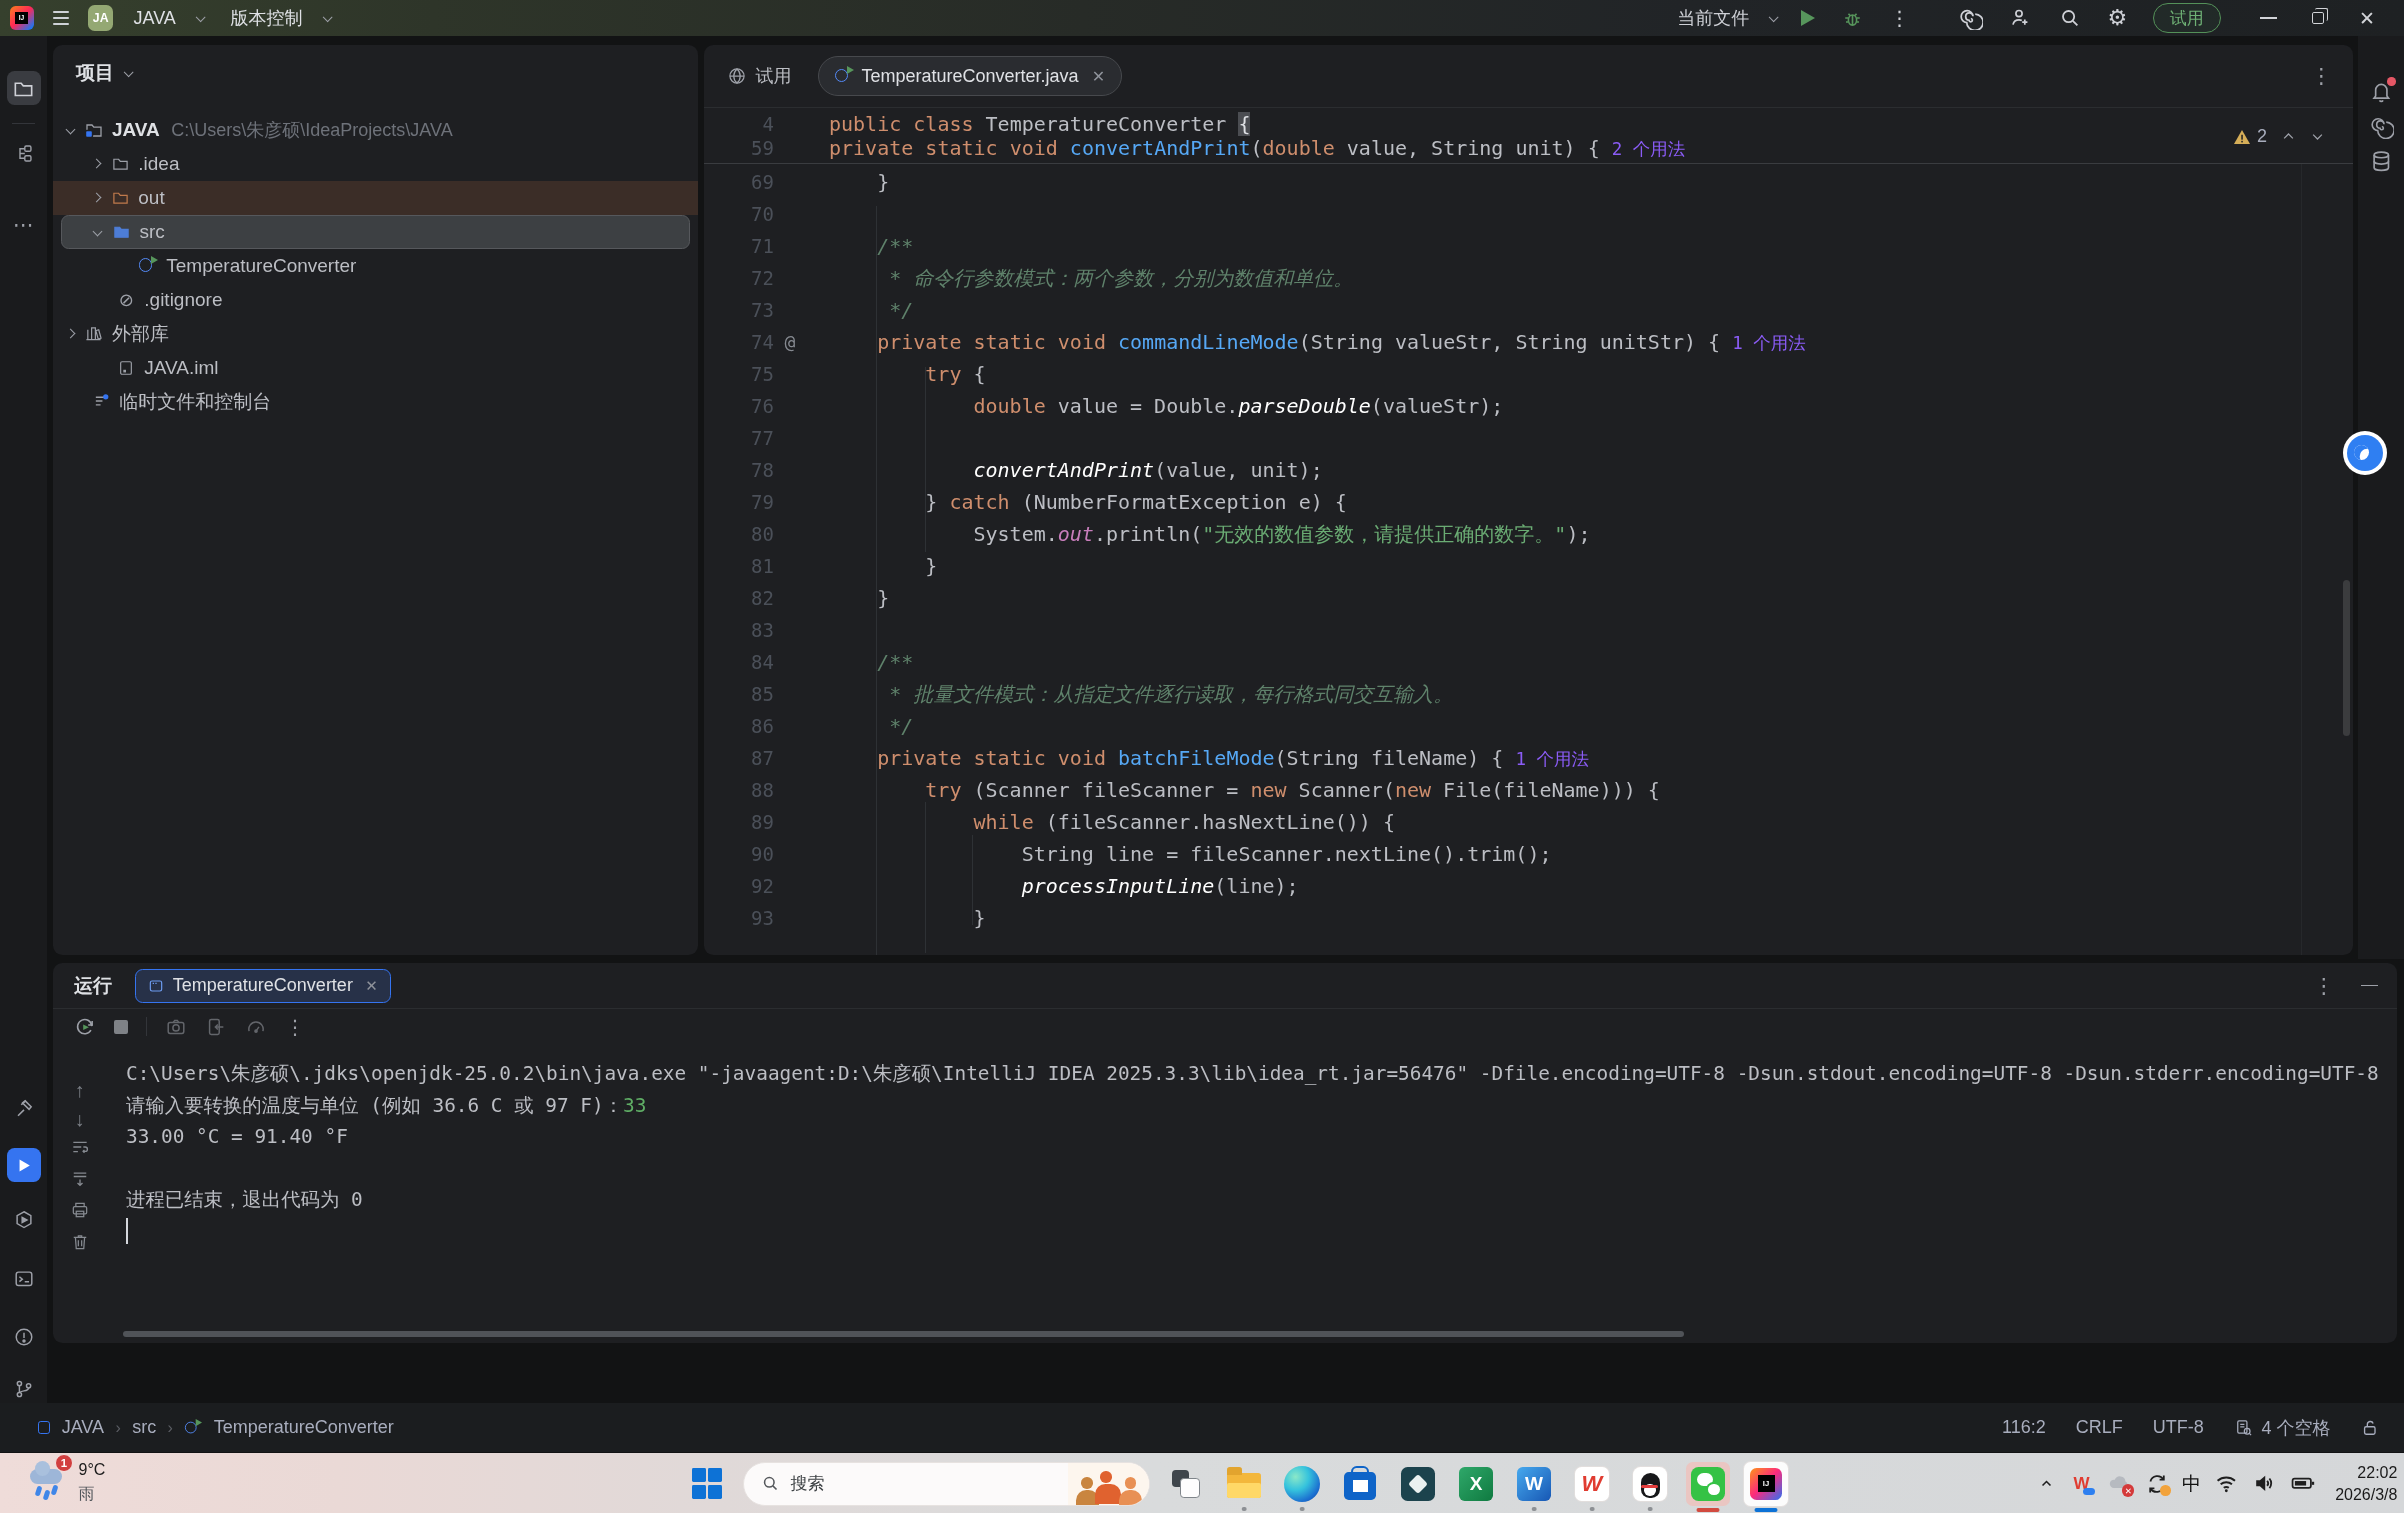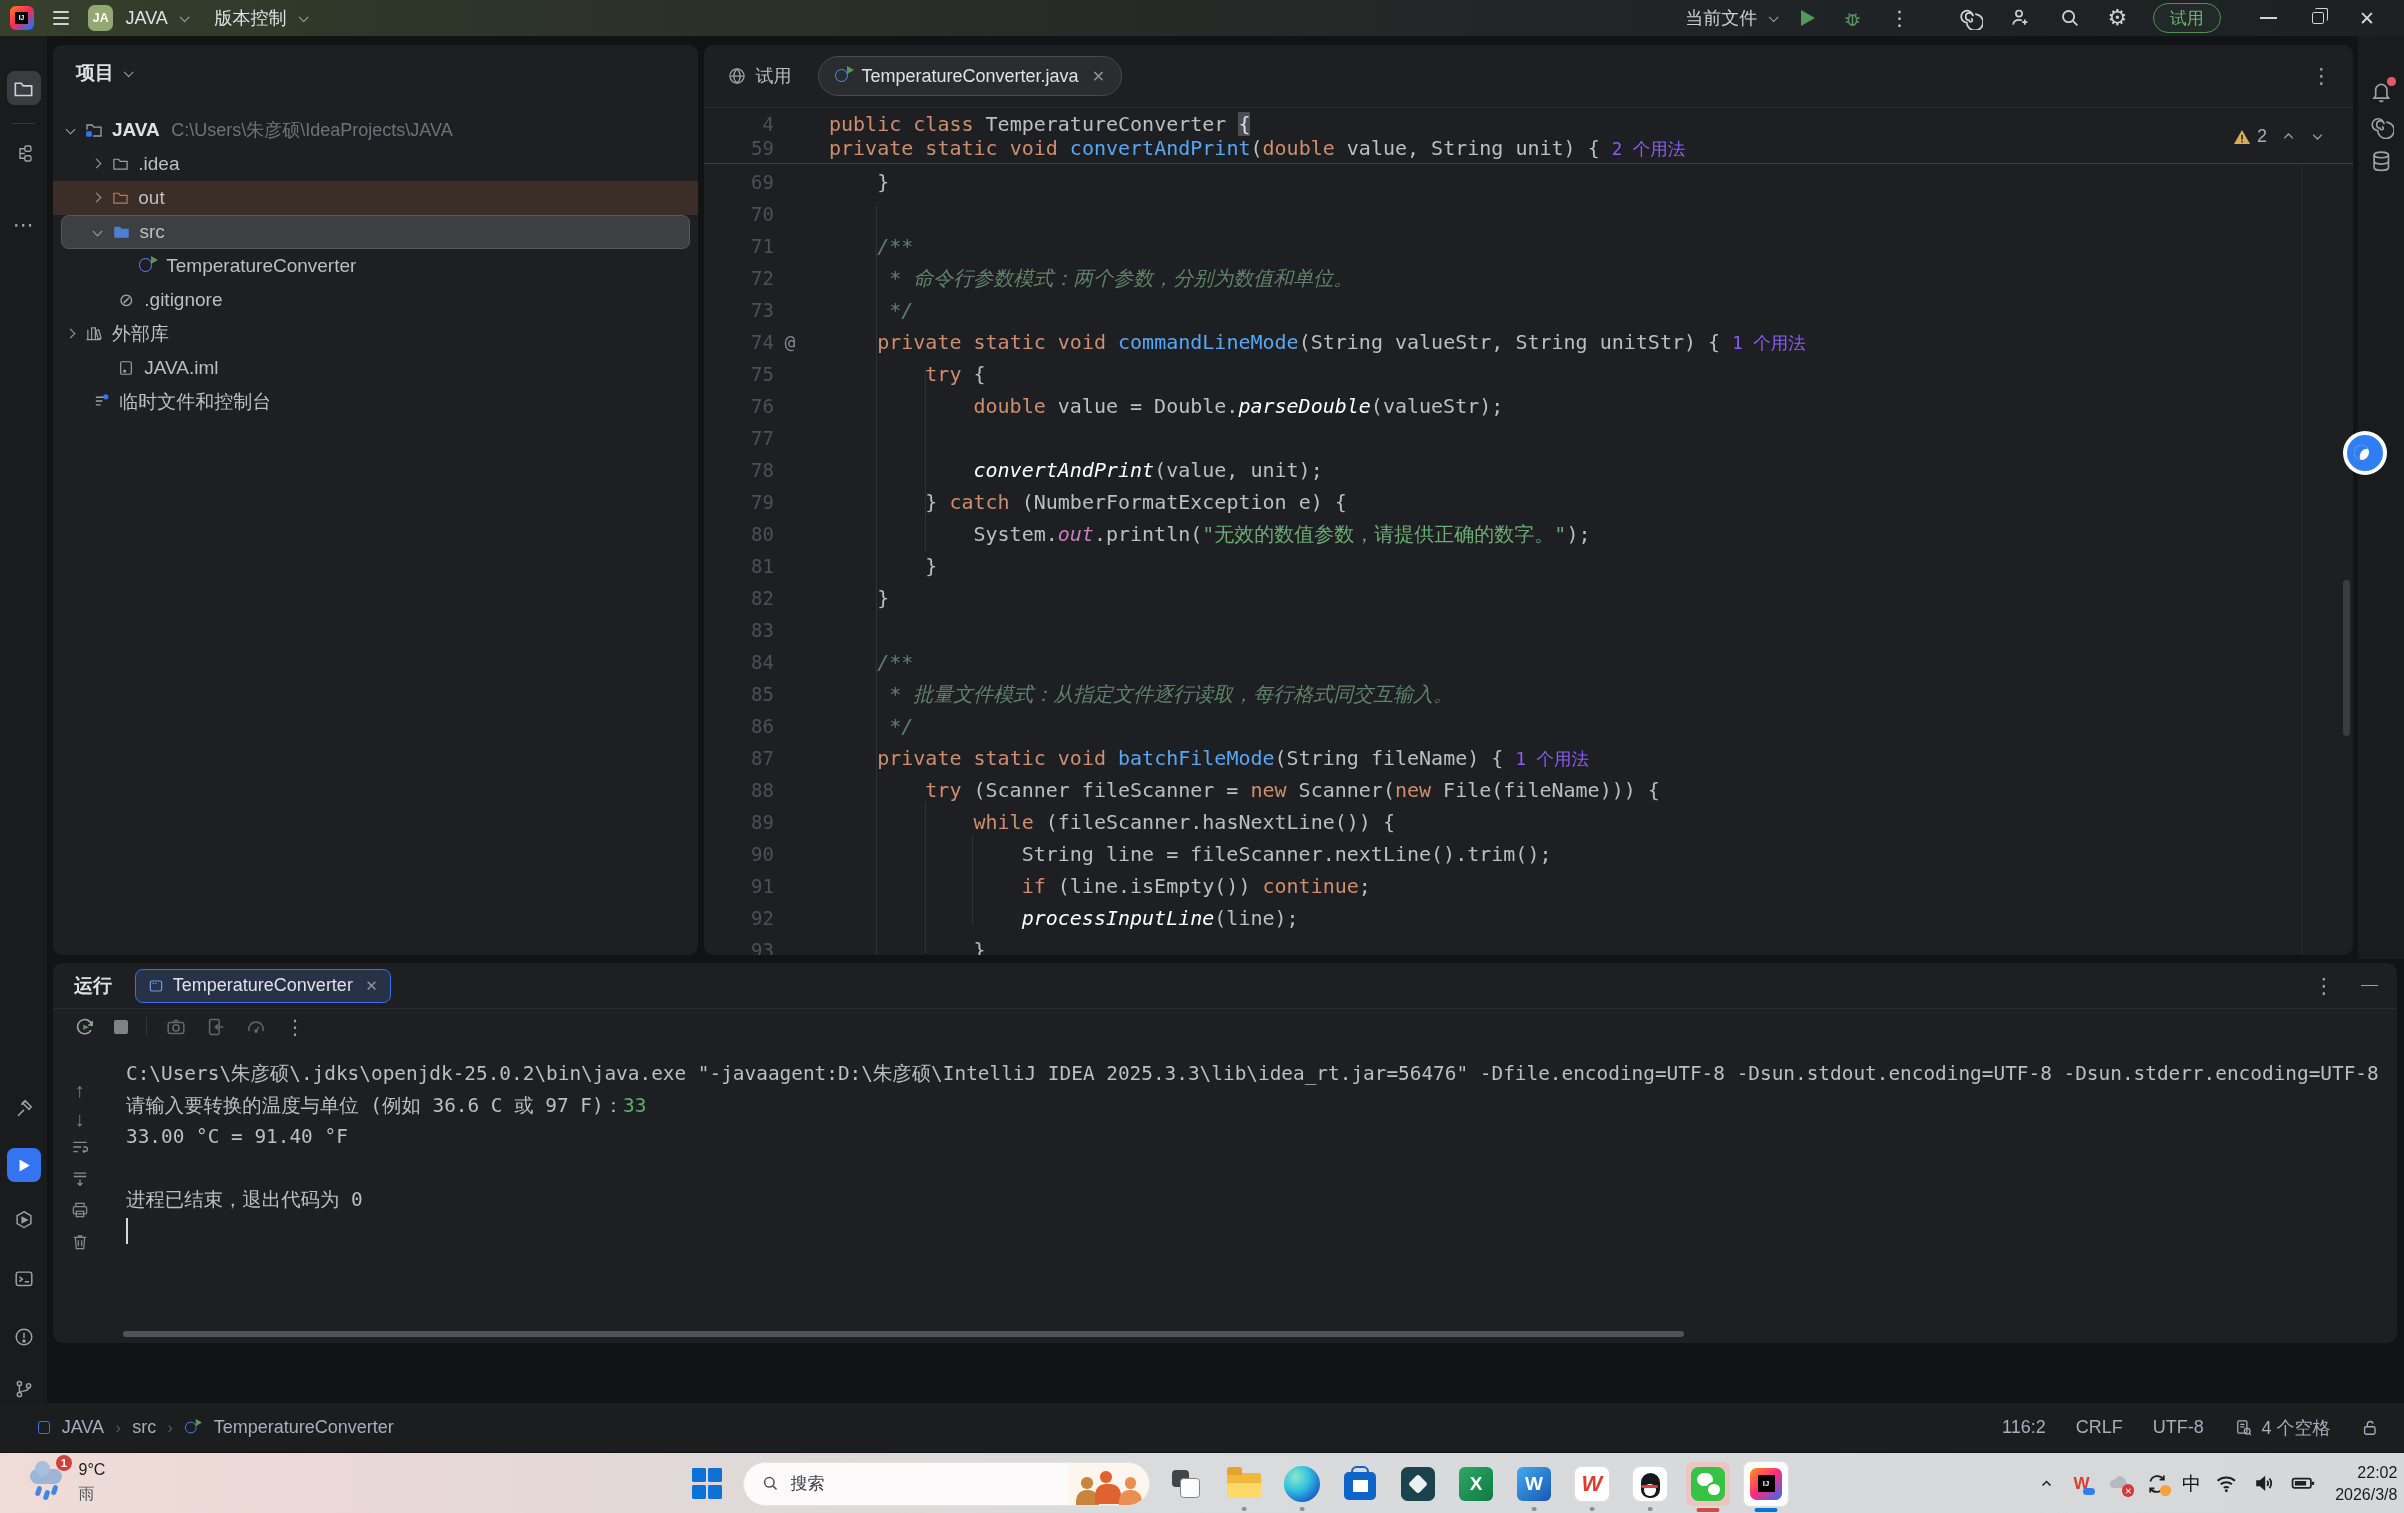--- a/index.html
+++ b/index.html
@@ -11,21 +11,21 @@
   .titlebar{position:absolute;left:0;top:0;width:2405px;height:36px;display:flex;align-items:center;
     background:linear-gradient(90deg,#36402d 0%,#2e3529 18%,#272b27 45%,#212427 70%,#1e2123 100%);color:#dfe1e5;}
   .tb-left{display:flex;align-items:center;gap:13.2px;padding-left:9.5px;}
   .idea-logo{width:24px;height:24px;border-radius:5.7px;background:linear-gradient(135deg,#fc801d,#fe2857 48%,#0a7cff 95%);
     display:flex;align-items:center;justify-content:center;}
   .idea-logo i{width:12.3px;height:12.3px;background:#000;display:block;color:#fff;font-style:normal;font-size:6.6px;line-height:12.3px;text-align:center;font-weight:700;}
   .hamb{width:28px;height:28px;display:flex;flex-direction:column;justify-content:center;gap:3.8px;align-items:center;border-radius:5.7px;}
   .hamb b{width:16px;height:1.9px;background:#ced2d6;border-radius:0.9px;}
   .avatar{width:25.6px;height:25.6px;border-radius:6.6px;background:#94a873;color:#fff;font-weight:700;font-size:12.3px;
     display:flex;align-items:center;justify-content:center;}
-  .tb-item{display:flex;align-items:center;gap:12px;font-size:18px;color:#dfe1e5;}
+  .tb-item{display:flex;align-items:center;gap:20px;font-size:18px;color:#dfe1e5;}
   .cdn{border:solid #9da0a8;border-width:0 1.5px 1.5px 0;padding:2.8px;transform:rotate(45deg) translateY(-1.9px);display:inline-block;}
   .tb-right{position:absolute;right:0;top:0;height:36px;display:flex;align-items:center;gap:25.6px;padding-right:30px;}
   .tb-right .dim{color:#ced0d6;font-size:18px;}
   .tri-green{width:0;height:0;border-left:14px solid #57965c;border-top:8.5px solid transparent;border-bottom:8.5px solid transparent;}
   .ic{display:inline-flex;align-items:center;justify-content:center;}
   .dots3{color:#ced0d6;font-size:20px;letter-spacing:0;}
   .trial-pill{border:1.4px solid #549159;color:#6fb175;font-size:17px;border-radius:15px;padding:2.8px 16px;background:rgba(80,140,85,.08);}
   .win-min{width:17px;height:1.9px;background:#d2d4d8;}
   .win-rest{width:12.3px;height:12.3px;border:1.5px solid #d2d4d8;border-radius:1.9px;position:relative;}
   .win-rest::before{content:'';position:absolute;top:-4.7px;left:2.8px;width:11.4px;height:11.4px;border:1.5px solid #d2d4d8;border-left:none;border-bottom:none;border-radius:1.9px;}
@@ -598,25 +598,20 @@
           <span class="ln">89</span>
           <span class="gut"></span>
           <span class="srcl"><span class="tk-p">            </span><span class="tk-k">while</span><span class="tk-p"> (fileScanner.hasNextLine()) {</span></span>
         </div>
         <div class="cl">
           <span class="ln">90</span>
           <span class="gut"></span>
           <span class="srcl"><span class="tk-p">                String line = fileScanner.nextLine().trim();</span></span>
         </div>
         <div class="cl">
-          <span class="ln">91</span>
-          <span class="gut"></span>
-          <span class="srcl"><span class="tk-p">                </span><span class="tk-k">if</span><span class="tk-p"> (line.isEmpty()) </span><span class="tk-k">continue</span><span class="tk-p">;</span></span>
-        </div>
-        <div class="cl">
           <span class="ln">92</span>
           <span class="gut"></span>
           <span class="srcl"><span class="tk-p">                </span><span class="tk-i">processInputLine</span><span class="tk-p">(line);</span></span>
         </div>
         <div class="cl">
           <span class="ln">93</span>
           <span class="gut"></span>
           <span class="srcl"><span class="tk-p">            }</span></span>
         </div>
       </div>

